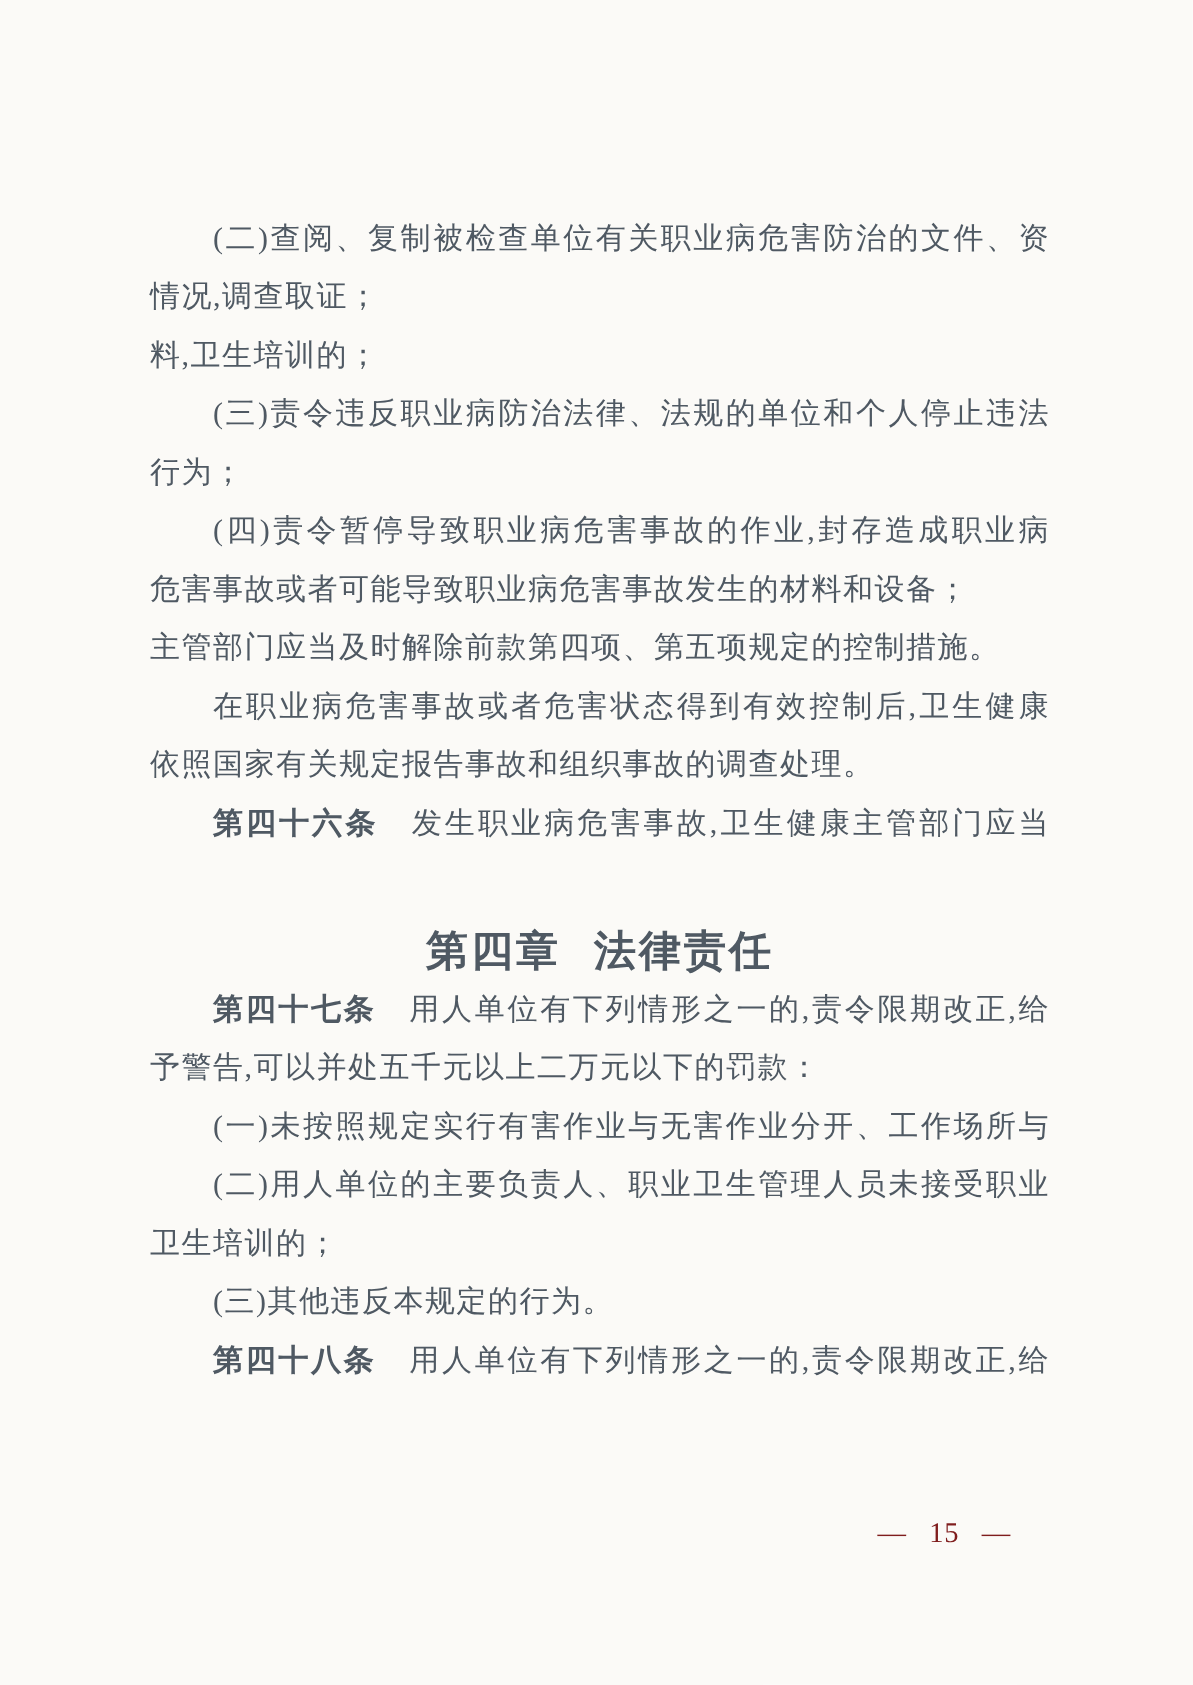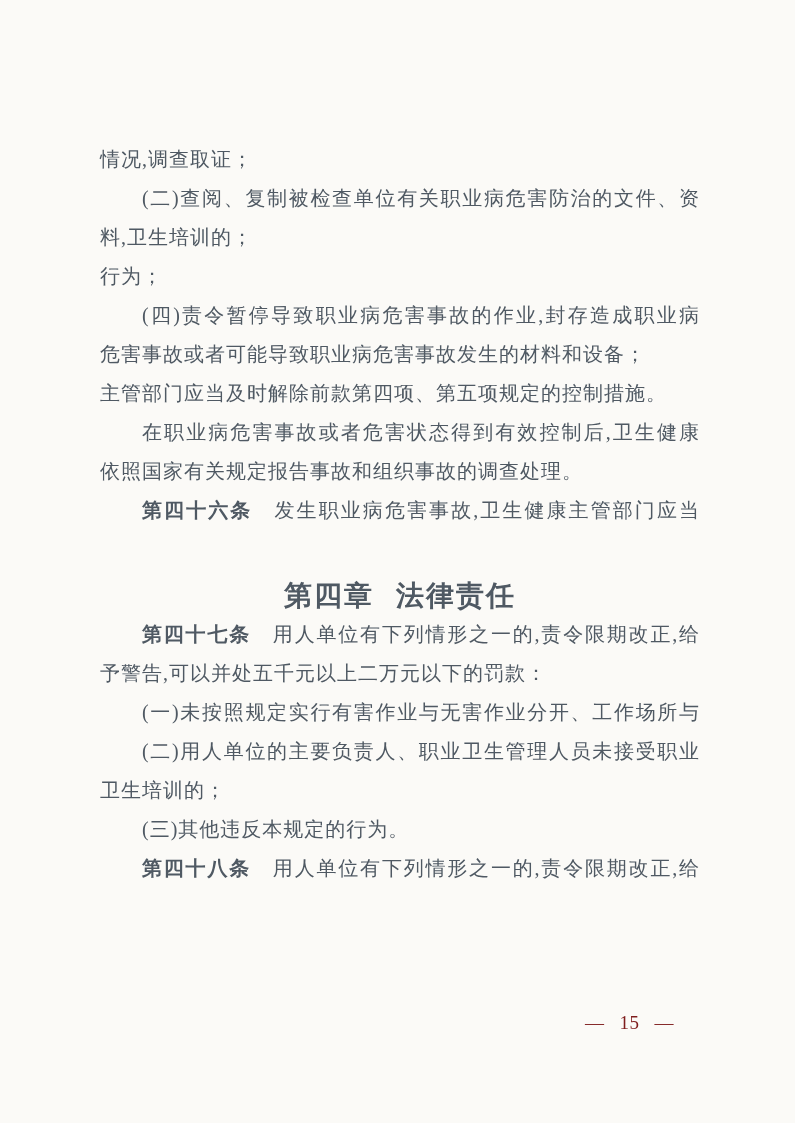--- a/index.html
+++ b/index.html
@@ -68,23 +68,24 @@
   }
 </style>
 </head>
 <body>
 
 <div class="page">
 
   <div class="text-block">
 
     <div>
+        <div class="line indent fill"><span>(二)查阅、复制被检查单位有关职业病危害防治的文件、资</span></div>
         <div class="line"><span>情况,调查取证；</span></div>
-        <div class="line indent fill"><span>(二)查阅、复制被检查单位有关职业病危害防治的文件、资</span></div>
         <div class="line"><span>料,卫生培训的；</span></div>
+        <div class="line indent fill"><span>(三)责令违反职业病防治法律、法规的单位和个人停止违法</span></div>
         <div class="line"><span>行为；</span></div>
         <div class="line indent fill"><span>(四)责令暂停导致职业病危害事故的作业,封存造成职业病</span></div>
         <div class="line"><span>危害事故或者可能导致职业病危害事故发生的材料和设备；</span></div>
         <div class="line"><span>主管部门应当及时解除前款第四项、第五项规定的控制措施。</span></div>
         <div class="line indent fill"><span>在职业病危害事故或者危害状态得到有效控制后,卫生健康</span></div>
         <div class="line"><span>依照国家有关规定报告事故和组织事故的调查处理。</span></div>
         <div class="line indent fill"><span class="bold">第四十六条</span><span>　发生职业病危害事故,卫生健康主管部门应当</span></div>
       </div>
 
     <div class="chapter-heading">

